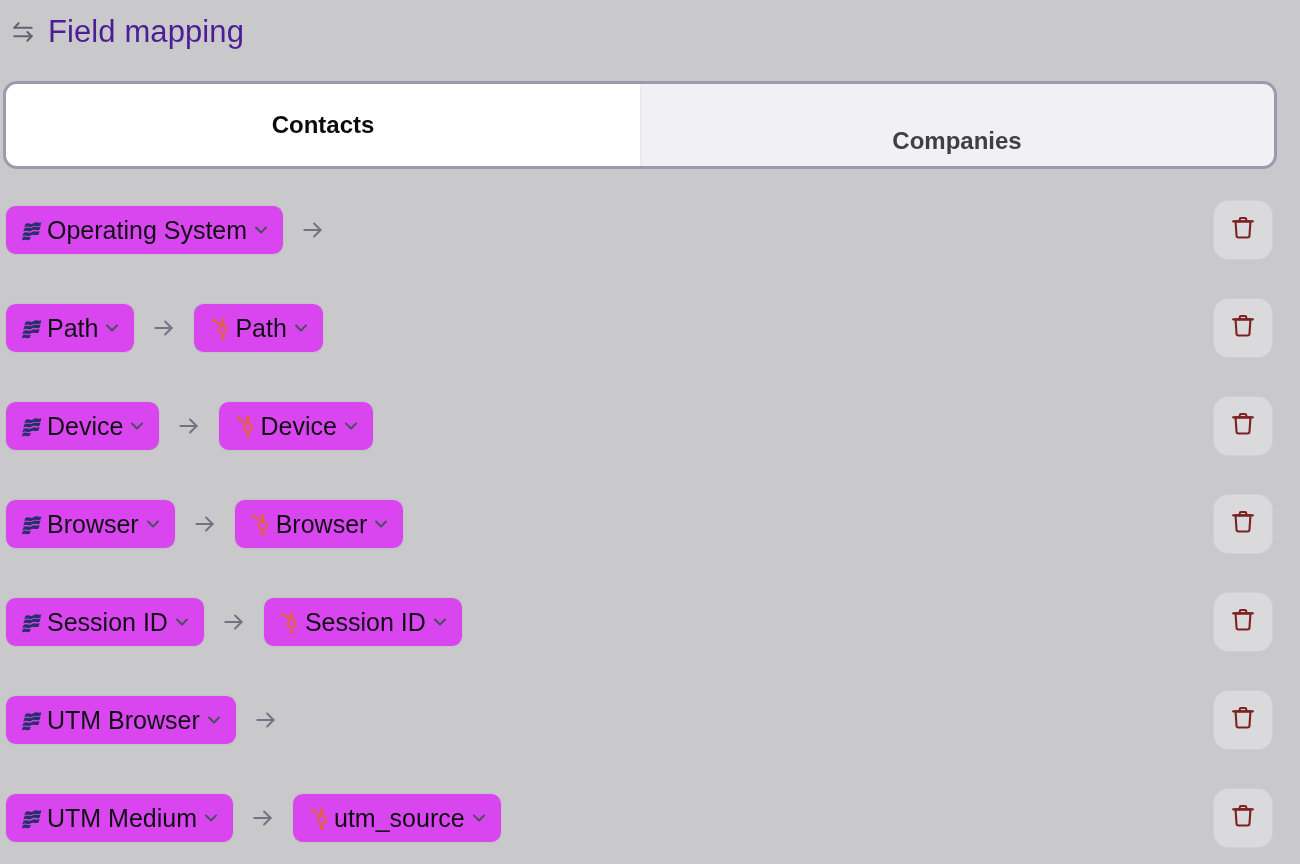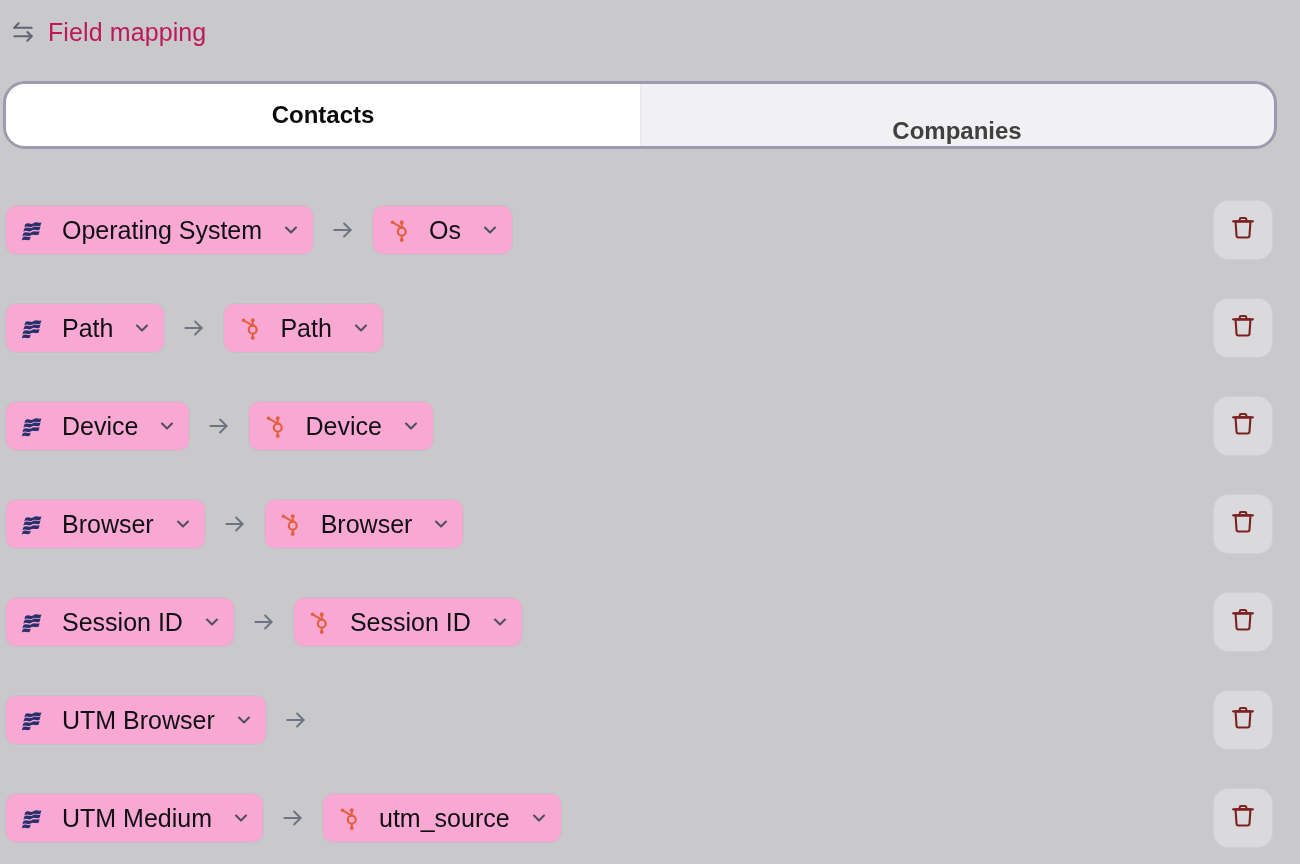--- a/index.html
+++ b/index.html
@@ -26,34 +26,34 @@
   }
   .header-icon {
     width: 26px;
     height: 26px;
     display: flex;
     align-items: center;
     justify-content: center;
     flex: none;
   }
   .header-title {
-    font-size: 25px;
-    color: #be185d;
+    font-size: 31px;
+    color: #4c1d95;
     letter-spacing: 0.1px;
   }
 
   
   .tabs {
     position: absolute;
     left: 3px;
     top: 81px;
     width: 1274px;
-    height: 68px;
+    height: 88px;
     border: 3px solid #9d9ab0;
-    border-radius: 22px;
+    border-radius: 14px;
     background: #f1f1f4;
     display: flex;
     overflow: hidden;
   }
   .tab {
     flex: 1 1 50%;
     display: flex;
     align-items: center;
     justify-content: center;
     font-size: 24px;
@@ -87,24 +87,24 @@
     display: flex;
     align-items: center;
     padding-left: 5px;
   }
 
   .chip {
     display: inline-flex;
     align-items: center;
     height: 50px;
     padding: 0 11px 0 14px;
-    background: #f9a8d4;
+    background: #d946ef;
     border: 1px solid #c2c2c6;
     border-radius: 11px;
-    gap: 16px;
+    gap: 1px;
     cursor: pointer;
     white-space: nowrap;
   }
   .chip-label {
     font-size: 25px;
     color: #101014;
     line-height: 1;
   }
   .chip-icon {
     width: 26px;
@@ -193,66 +193,105 @@
       </span>
     </div>
 
     <span class="arrow">
       <svg width="30" height="26" viewBox="0 0 24 24" fill="none" stroke="#6f7480" stroke-width="1.8" stroke-linecap="round" stroke-linejoin="round">
         <path d="M4 12h15"></path>
         <path d="m13 6 6 6-6 6"></path>
       </svg>
     </span>
 
+
+    <div class="delete-btn">
+      <span>
+        <svg width="28" height="28" viewBox="0 0 24 24" fill="none" stroke="#7c2020" stroke-width="1.8" stroke-linecap="round" stroke-linejoin="round">
+          <path d="M3.5 6.3h17"></path>
+          <path d="M9.2 6.3V4.6a1.2 1.2 0 0 1 1.2-1.2h3.2a1.2 1.2 0 0 1 1.2 1.2v1.7"></path>
+          <path d="M5.6 6.3h12.8l-.85 12.3a1.6 1.6 0 0 1-1.6 1.5H8.05a1.6 1.6 0 0 1-1.6-1.5z"></path>
+        </svg>
+      </span>
+    </div>
+
+  </div>
+
+  <div class="row">
+
+    <div class="chip">
+      <span class="chip-icon">
+        <svg width="25" height="25" viewBox="0 0 24 24">
+          <path fill="#27306b" d="M4.1 6.0c2.6-2.5 5.2 1.0 7.8-1.0 2.6-2.0 5.2 0.4 7.8-1.0l-1.0 3.2c-2.6 1.4-5.2-1.0-7.8 1.0-2.6 2.0-5.2-1.5-7.8 1.0z"></path>
+          <path fill="#27306b" d="M3.2 10.0c2.6-2.5 5.2 1.0 7.8-1.0 2.6-2.0 5.2 0.4 7.8-1.0l-1.0 3.2c-2.6 1.4-5.2-1.0-7.8 1.0-2.6 2.0-5.2-1.5-7.8 1.0z"></path>
+          <path fill="#27306b" d="M2.3 14.6c2.6-2.5 5.2 1.0 7.8-1.0 2.6-2.0 5.2 0.4 7.8-1.0l-1.0 3.2c-2.6 1.4-5.2-1.0-7.8 1.0-2.6 2.0-5.2-1.5-7.8 1.0z"></path>
+          <path fill="#27306b" d="M1.6 18.8c2.6-2.5 5.2 1.0 7.8-1.0l-0.8 2.8c-2.6 2.0-5.2-1.2-7.8 1.0z"></path>
+        </svg>
+      </span>
+      <span class="chip-label">Path</span>
+      <span class="chev">
+        <svg width="20" height="20" viewBox="0 0 24 24" fill="none" stroke="#4b4f5c" stroke-width="2.4" stroke-linecap="round" stroke-linejoin="round">
+          <path d="m6 9 6 6 6-6"></path>
+        </svg>
+      </span>
+    </div>
+
+    <span class="arrow">
+      <svg width="30" height="26" viewBox="0 0 24 24" fill="none" stroke="#6f7480" stroke-width="1.8" stroke-linecap="round" stroke-linejoin="round">
+        <path d="M4 12h15"></path>
+        <path d="m13 6 6 6-6 6"></path>
+      </svg>
+    </span>
+
     <div class="chip">
       <span class="chip-icon">
         <svg width="25" height="25" viewBox="0 0 24 24">
           <g fill="none" stroke="#e2603f" stroke-width="1.9" stroke-linecap="round">
             <path d="M13.2 9.2 5.2 4.6"></path>
             <path d="M13.2 8.4V5.0"></path>
             <path d="M13.2 17.0v3.3"></path>
           </g>
           <circle cx="13.2" cy="13.1" r="3.8" fill="none" stroke="#e2603f" stroke-width="2.1"></circle>
           <circle cx="13.2" cy="4.0" r="1.9" fill="#e2603f"></circle>
           <circle cx="4.3" cy="4.1" r="1.7" fill="#e2603f"></circle>
           <circle cx="13.2" cy="21.0" r="1.9" fill="#e2603f"></circle>
         </svg>
       </span>
-      <span class="chip-label">Os</span>
-      <span class="chev">
-        <svg width="20" height="20" viewBox="0 0 24 24" fill="none" stroke="#4b4f5c" stroke-width="2.4" stroke-linecap="round" stroke-linejoin="round">
-          <path d="m6 9 6 6 6-6"></path>
-        </svg>
-      </span>
-    </div>
-
-    <div class="delete-btn">
-      <span>
-        <svg width="28" height="28" viewBox="0 0 24 24" fill="none" stroke="#7c2020" stroke-width="1.8" stroke-linecap="round" stroke-linejoin="round">
-          <path d="M3.5 6.3h17"></path>
-          <path d="M9.2 6.3V4.6a1.2 1.2 0 0 1 1.2-1.2h3.2a1.2 1.2 0 0 1 1.2 1.2v1.7"></path>
-          <path d="M5.6 6.3h12.8l-.85 12.3a1.6 1.6 0 0 1-1.6 1.5H8.05a1.6 1.6 0 0 1-1.6-1.5z"></path>
-        </svg>
-      </span>
-    </div>
-
-  </div>
-
-  <div class="row">
-
-    <div class="chip">
-      <span class="chip-icon">
-        <svg width="25" height="25" viewBox="0 0 24 24">
-          <path fill="#27306b" d="M4.1 6.0c2.6-2.5 5.2 1.0 7.8-1.0 2.6-2.0 5.2 0.4 7.8-1.0l-1.0 3.2c-2.6 1.4-5.2-1.0-7.8 1.0-2.6 2.0-5.2-1.5-7.8 1.0z"></path>
-          <path fill="#27306b" d="M3.2 10.0c2.6-2.5 5.2 1.0 7.8-1.0 2.6-2.0 5.2 0.4 7.8-1.0l-1.0 3.2c-2.6 1.4-5.2-1.0-7.8 1.0-2.6 2.0-5.2-1.5-7.8 1.0z"></path>
-          <path fill="#27306b" d="M2.3 14.6c2.6-2.5 5.2 1.0 7.8-1.0 2.6-2.0 5.2 0.4 7.8-1.0l-1.0 3.2c-2.6 1.4-5.2-1.0-7.8 1.0-2.6 2.0-5.2-1.5-7.8 1.0z"></path>
-          <path fill="#27306b" d="M1.6 18.8c2.6-2.5 5.2 1.0 7.8-1.0l-0.8 2.8c-2.6 2.0-5.2-1.2-7.8 1.0z"></path>
-        </svg>
-      </span>
       <span class="chip-label">Path</span>
+      <span class="chev">
+        <svg width="20" height="20" viewBox="0 0 24 24" fill="none" stroke="#4b4f5c" stroke-width="2.4" stroke-linecap="round" stroke-linejoin="round">
+          <path d="m6 9 6 6 6-6"></path>
+        </svg>
+      </span>
+    </div>
+
+    <div class="delete-btn">
+      <span>
+        <svg width="28" height="28" viewBox="0 0 24 24" fill="none" stroke="#7c2020" stroke-width="1.8" stroke-linecap="round" stroke-linejoin="round">
+          <path d="M3.5 6.3h17"></path>
+          <path d="M9.2 6.3V4.6a1.2 1.2 0 0 1 1.2-1.2h3.2a1.2 1.2 0 0 1 1.2 1.2v1.7"></path>
+          <path d="M5.6 6.3h12.8l-.85 12.3a1.6 1.6 0 0 1-1.6 1.5H8.05a1.6 1.6 0 0 1-1.6-1.5z"></path>
+        </svg>
+      </span>
+    </div>
+
+  </div>
+
+  <div class="row">
+
+    <div class="chip">
+      <span class="chip-icon">
+        <svg width="25" height="25" viewBox="0 0 24 24">
+          <path fill="#27306b" d="M4.1 6.0c2.6-2.5 5.2 1.0 7.8-1.0 2.6-2.0 5.2 0.4 7.8-1.0l-1.0 3.2c-2.6 1.4-5.2-1.0-7.8 1.0-2.6 2.0-5.2-1.5-7.8 1.0z"></path>
+          <path fill="#27306b" d="M3.2 10.0c2.6-2.5 5.2 1.0 7.8-1.0 2.6-2.0 5.2 0.4 7.8-1.0l-1.0 3.2c-2.6 1.4-5.2-1.0-7.8 1.0-2.6 2.0-5.2-1.5-7.8 1.0z"></path>
+          <path fill="#27306b" d="M2.3 14.6c2.6-2.5 5.2 1.0 7.8-1.0 2.6-2.0 5.2 0.4 7.8-1.0l-1.0 3.2c-2.6 1.4-5.2-1.0-7.8 1.0-2.6 2.0-5.2-1.5-7.8 1.0z"></path>
+          <path fill="#27306b" d="M1.6 18.8c2.6-2.5 5.2 1.0 7.8-1.0l-0.8 2.8c-2.6 2.0-5.2-1.2-7.8 1.0z"></path>
+        </svg>
+      </span>
+      <span class="chip-label">Device</span>
       <span class="chev">
         <svg width="20" height="20" viewBox="0 0 24 24" fill="none" stroke="#4b4f5c" stroke-width="2.4" stroke-linecap="round" stroke-linejoin="round">
           <path d="m6 9 6 6 6-6"></path>
         </svg>
       </span>
     </div>
 
     <span class="arrow">
       <svg width="30" height="26" viewBox="0 0 24 24" fill="none" stroke="#6f7480" stroke-width="1.8" stroke-linecap="round" stroke-linejoin="round">
         <path d="M4 12h15"></path>
@@ -267,52 +306,52 @@
             <path d="M13.2 9.2 5.2 4.6"></path>
             <path d="M13.2 8.4V5.0"></path>
             <path d="M13.2 17.0v3.3"></path>
           </g>
           <circle cx="13.2" cy="13.1" r="3.8" fill="none" stroke="#e2603f" stroke-width="2.1"></circle>
           <circle cx="13.2" cy="4.0" r="1.9" fill="#e2603f"></circle>
           <circle cx="4.3" cy="4.1" r="1.7" fill="#e2603f"></circle>
           <circle cx="13.2" cy="21.0" r="1.9" fill="#e2603f"></circle>
         </svg>
       </span>
-      <span class="chip-label">Path</span>
-      <span class="chev">
-        <svg width="20" height="20" viewBox="0 0 24 24" fill="none" stroke="#4b4f5c" stroke-width="2.4" stroke-linecap="round" stroke-linejoin="round">
-          <path d="m6 9 6 6 6-6"></path>
-        </svg>
-      </span>
-    </div>
-
-    <div class="delete-btn">
-      <span>
-        <svg width="28" height="28" viewBox="0 0 24 24" fill="none" stroke="#7c2020" stroke-width="1.8" stroke-linecap="round" stroke-linejoin="round">
-          <path d="M3.5 6.3h17"></path>
-          <path d="M9.2 6.3V4.6a1.2 1.2 0 0 1 1.2-1.2h3.2a1.2 1.2 0 0 1 1.2 1.2v1.7"></path>
-          <path d="M5.6 6.3h12.8l-.85 12.3a1.6 1.6 0 0 1-1.6 1.5H8.05a1.6 1.6 0 0 1-1.6-1.5z"></path>
-        </svg>
-      </span>
-    </div>
-
-  </div>
-
-  <div class="row">
-
-    <div class="chip">
-      <span class="chip-icon">
-        <svg width="25" height="25" viewBox="0 0 24 24">
-          <path fill="#27306b" d="M4.1 6.0c2.6-2.5 5.2 1.0 7.8-1.0 2.6-2.0 5.2 0.4 7.8-1.0l-1.0 3.2c-2.6 1.4-5.2-1.0-7.8 1.0-2.6 2.0-5.2-1.5-7.8 1.0z"></path>
-          <path fill="#27306b" d="M3.2 10.0c2.6-2.5 5.2 1.0 7.8-1.0 2.6-2.0 5.2 0.4 7.8-1.0l-1.0 3.2c-2.6 1.4-5.2-1.0-7.8 1.0-2.6 2.0-5.2-1.5-7.8 1.0z"></path>
-          <path fill="#27306b" d="M2.3 14.6c2.6-2.5 5.2 1.0 7.8-1.0 2.6-2.0 5.2 0.4 7.8-1.0l-1.0 3.2c-2.6 1.4-5.2-1.0-7.8 1.0-2.6 2.0-5.2-1.5-7.8 1.0z"></path>
-          <path fill="#27306b" d="M1.6 18.8c2.6-2.5 5.2 1.0 7.8-1.0l-0.8 2.8c-2.6 2.0-5.2-1.2-7.8 1.0z"></path>
-        </svg>
-      </span>
       <span class="chip-label">Device</span>
+      <span class="chev">
+        <svg width="20" height="20" viewBox="0 0 24 24" fill="none" stroke="#4b4f5c" stroke-width="2.4" stroke-linecap="round" stroke-linejoin="round">
+          <path d="m6 9 6 6 6-6"></path>
+        </svg>
+      </span>
+    </div>
+
+    <div class="delete-btn">
+      <span>
+        <svg width="28" height="28" viewBox="0 0 24 24" fill="none" stroke="#7c2020" stroke-width="1.8" stroke-linecap="round" stroke-linejoin="round">
+          <path d="M3.5 6.3h17"></path>
+          <path d="M9.2 6.3V4.6a1.2 1.2 0 0 1 1.2-1.2h3.2a1.2 1.2 0 0 1 1.2 1.2v1.7"></path>
+          <path d="M5.6 6.3h12.8l-.85 12.3a1.6 1.6 0 0 1-1.6 1.5H8.05a1.6 1.6 0 0 1-1.6-1.5z"></path>
+        </svg>
+      </span>
+    </div>
+
+  </div>
+
+  <div class="row">
+
+    <div class="chip">
+      <span class="chip-icon">
+        <svg width="25" height="25" viewBox="0 0 24 24">
+          <path fill="#27306b" d="M4.1 6.0c2.6-2.5 5.2 1.0 7.8-1.0 2.6-2.0 5.2 0.4 7.8-1.0l-1.0 3.2c-2.6 1.4-5.2-1.0-7.8 1.0-2.6 2.0-5.2-1.5-7.8 1.0z"></path>
+          <path fill="#27306b" d="M3.2 10.0c2.6-2.5 5.2 1.0 7.8-1.0 2.6-2.0 5.2 0.4 7.8-1.0l-1.0 3.2c-2.6 1.4-5.2-1.0-7.8 1.0-2.6 2.0-5.2-1.5-7.8 1.0z"></path>
+          <path fill="#27306b" d="M2.3 14.6c2.6-2.5 5.2 1.0 7.8-1.0 2.6-2.0 5.2 0.4 7.8-1.0l-1.0 3.2c-2.6 1.4-5.2-1.0-7.8 1.0-2.6 2.0-5.2-1.5-7.8 1.0z"></path>
+          <path fill="#27306b" d="M1.6 18.8c2.6-2.5 5.2 1.0 7.8-1.0l-0.8 2.8c-2.6 2.0-5.2-1.2-7.8 1.0z"></path>
+        </svg>
+      </span>
+      <span class="chip-label">Browser</span>
       <span class="chev">
         <svg width="20" height="20" viewBox="0 0 24 24" fill="none" stroke="#4b4f5c" stroke-width="2.4" stroke-linecap="round" stroke-linejoin="round">
           <path d="m6 9 6 6 6-6"></path>
         </svg>
       </span>
     </div>
 
     <span class="arrow">
       <svg width="30" height="26" viewBox="0 0 24 24" fill="none" stroke="#6f7480" stroke-width="1.8" stroke-linecap="round" stroke-linejoin="round">
         <path d="M4 12h15"></path>
@@ -327,52 +366,52 @@
             <path d="M13.2 9.2 5.2 4.6"></path>
             <path d="M13.2 8.4V5.0"></path>
             <path d="M13.2 17.0v3.3"></path>
           </g>
           <circle cx="13.2" cy="13.1" r="3.8" fill="none" stroke="#e2603f" stroke-width="2.1"></circle>
           <circle cx="13.2" cy="4.0" r="1.9" fill="#e2603f"></circle>
           <circle cx="4.3" cy="4.1" r="1.7" fill="#e2603f"></circle>
           <circle cx="13.2" cy="21.0" r="1.9" fill="#e2603f"></circle>
         </svg>
       </span>
-      <span class="chip-label">Device</span>
-      <span class="chev">
-        <svg width="20" height="20" viewBox="0 0 24 24" fill="none" stroke="#4b4f5c" stroke-width="2.4" stroke-linecap="round" stroke-linejoin="round">
-          <path d="m6 9 6 6 6-6"></path>
-        </svg>
-      </span>
-    </div>
-
-    <div class="delete-btn">
-      <span>
-        <svg width="28" height="28" viewBox="0 0 24 24" fill="none" stroke="#7c2020" stroke-width="1.8" stroke-linecap="round" stroke-linejoin="round">
-          <path d="M3.5 6.3h17"></path>
-          <path d="M9.2 6.3V4.6a1.2 1.2 0 0 1 1.2-1.2h3.2a1.2 1.2 0 0 1 1.2 1.2v1.7"></path>
-          <path d="M5.6 6.3h12.8l-.85 12.3a1.6 1.6 0 0 1-1.6 1.5H8.05a1.6 1.6 0 0 1-1.6-1.5z"></path>
-        </svg>
-      </span>
-    </div>
-
-  </div>
-
-  <div class="row">
-
-    <div class="chip">
-      <span class="chip-icon">
-        <svg width="25" height="25" viewBox="0 0 24 24">
-          <path fill="#27306b" d="M4.1 6.0c2.6-2.5 5.2 1.0 7.8-1.0 2.6-2.0 5.2 0.4 7.8-1.0l-1.0 3.2c-2.6 1.4-5.2-1.0-7.8 1.0-2.6 2.0-5.2-1.5-7.8 1.0z"></path>
-          <path fill="#27306b" d="M3.2 10.0c2.6-2.5 5.2 1.0 7.8-1.0 2.6-2.0 5.2 0.4 7.8-1.0l-1.0 3.2c-2.6 1.4-5.2-1.0-7.8 1.0-2.6 2.0-5.2-1.5-7.8 1.0z"></path>
-          <path fill="#27306b" d="M2.3 14.6c2.6-2.5 5.2 1.0 7.8-1.0 2.6-2.0 5.2 0.4 7.8-1.0l-1.0 3.2c-2.6 1.4-5.2-1.0-7.8 1.0-2.6 2.0-5.2-1.5-7.8 1.0z"></path>
-          <path fill="#27306b" d="M1.6 18.8c2.6-2.5 5.2 1.0 7.8-1.0l-0.8 2.8c-2.6 2.0-5.2-1.2-7.8 1.0z"></path>
-        </svg>
-      </span>
       <span class="chip-label">Browser</span>
+      <span class="chev">
+        <svg width="20" height="20" viewBox="0 0 24 24" fill="none" stroke="#4b4f5c" stroke-width="2.4" stroke-linecap="round" stroke-linejoin="round">
+          <path d="m6 9 6 6 6-6"></path>
+        </svg>
+      </span>
+    </div>
+
+    <div class="delete-btn">
+      <span>
+        <svg width="28" height="28" viewBox="0 0 24 24" fill="none" stroke="#7c2020" stroke-width="1.8" stroke-linecap="round" stroke-linejoin="round">
+          <path d="M3.5 6.3h17"></path>
+          <path d="M9.2 6.3V4.6a1.2 1.2 0 0 1 1.2-1.2h3.2a1.2 1.2 0 0 1 1.2 1.2v1.7"></path>
+          <path d="M5.6 6.3h12.8l-.85 12.3a1.6 1.6 0 0 1-1.6 1.5H8.05a1.6 1.6 0 0 1-1.6-1.5z"></path>
+        </svg>
+      </span>
+    </div>
+
+  </div>
+
+  <div class="row">
+
+    <div class="chip">
+      <span class="chip-icon">
+        <svg width="25" height="25" viewBox="0 0 24 24">
+          <path fill="#27306b" d="M4.1 6.0c2.6-2.5 5.2 1.0 7.8-1.0 2.6-2.0 5.2 0.4 7.8-1.0l-1.0 3.2c-2.6 1.4-5.2-1.0-7.8 1.0-2.6 2.0-5.2-1.5-7.8 1.0z"></path>
+          <path fill="#27306b" d="M3.2 10.0c2.6-2.5 5.2 1.0 7.8-1.0 2.6-2.0 5.2 0.4 7.8-1.0l-1.0 3.2c-2.6 1.4-5.2-1.0-7.8 1.0-2.6 2.0-5.2-1.5-7.8 1.0z"></path>
+          <path fill="#27306b" d="M2.3 14.6c2.6-2.5 5.2 1.0 7.8-1.0 2.6-2.0 5.2 0.4 7.8-1.0l-1.0 3.2c-2.6 1.4-5.2-1.0-7.8 1.0-2.6 2.0-5.2-1.5-7.8 1.0z"></path>
+          <path fill="#27306b" d="M1.6 18.8c2.6-2.5 5.2 1.0 7.8-1.0l-0.8 2.8c-2.6 2.0-5.2-1.2-7.8 1.0z"></path>
+        </svg>
+      </span>
+      <span class="chip-label">Session ID</span>
       <span class="chev">
         <svg width="20" height="20" viewBox="0 0 24 24" fill="none" stroke="#4b4f5c" stroke-width="2.4" stroke-linecap="round" stroke-linejoin="round">
           <path d="m6 9 6 6 6-6"></path>
         </svg>
       </span>
     </div>
 
     <span class="arrow">
       <svg width="30" height="26" viewBox="0 0 24 24" fill="none" stroke="#6f7480" stroke-width="1.8" stroke-linecap="round" stroke-linejoin="round">
         <path d="M4 12h15"></path>
@@ -387,52 +426,91 @@
             <path d="M13.2 9.2 5.2 4.6"></path>
             <path d="M13.2 8.4V5.0"></path>
             <path d="M13.2 17.0v3.3"></path>
           </g>
           <circle cx="13.2" cy="13.1" r="3.8" fill="none" stroke="#e2603f" stroke-width="2.1"></circle>
           <circle cx="13.2" cy="4.0" r="1.9" fill="#e2603f"></circle>
           <circle cx="4.3" cy="4.1" r="1.7" fill="#e2603f"></circle>
           <circle cx="13.2" cy="21.0" r="1.9" fill="#e2603f"></circle>
         </svg>
       </span>
-      <span class="chip-label">Browser</span>
-      <span class="chev">
-        <svg width="20" height="20" viewBox="0 0 24 24" fill="none" stroke="#4b4f5c" stroke-width="2.4" stroke-linecap="round" stroke-linejoin="round">
-          <path d="m6 9 6 6 6-6"></path>
-        </svg>
-      </span>
-    </div>
-
-    <div class="delete-btn">
-      <span>
-        <svg width="28" height="28" viewBox="0 0 24 24" fill="none" stroke="#7c2020" stroke-width="1.8" stroke-linecap="round" stroke-linejoin="round">
-          <path d="M3.5 6.3h17"></path>
-          <path d="M9.2 6.3V4.6a1.2 1.2 0 0 1 1.2-1.2h3.2a1.2 1.2 0 0 1 1.2 1.2v1.7"></path>
-          <path d="M5.6 6.3h12.8l-.85 12.3a1.6 1.6 0 0 1-1.6 1.5H8.05a1.6 1.6 0 0 1-1.6-1.5z"></path>
-        </svg>
-      </span>
-    </div>
-
-  </div>
-
-  <div class="row">
-
-    <div class="chip">
-      <span class="chip-icon">
-        <svg width="25" height="25" viewBox="0 0 24 24">
-          <path fill="#27306b" d="M4.1 6.0c2.6-2.5 5.2 1.0 7.8-1.0 2.6-2.0 5.2 0.4 7.8-1.0l-1.0 3.2c-2.6 1.4-5.2-1.0-7.8 1.0-2.6 2.0-5.2-1.5-7.8 1.0z"></path>
-          <path fill="#27306b" d="M3.2 10.0c2.6-2.5 5.2 1.0 7.8-1.0 2.6-2.0 5.2 0.4 7.8-1.0l-1.0 3.2c-2.6 1.4-5.2-1.0-7.8 1.0-2.6 2.0-5.2-1.5-7.8 1.0z"></path>
-          <path fill="#27306b" d="M2.3 14.6c2.6-2.5 5.2 1.0 7.8-1.0 2.6-2.0 5.2 0.4 7.8-1.0l-1.0 3.2c-2.6 1.4-5.2-1.0-7.8 1.0-2.6 2.0-5.2-1.5-7.8 1.0z"></path>
-          <path fill="#27306b" d="M1.6 18.8c2.6-2.5 5.2 1.0 7.8-1.0l-0.8 2.8c-2.6 2.0-5.2-1.2-7.8 1.0z"></path>
-        </svg>
-      </span>
       <span class="chip-label">Session ID</span>
+      <span class="chev">
+        <svg width="20" height="20" viewBox="0 0 24 24" fill="none" stroke="#4b4f5c" stroke-width="2.4" stroke-linecap="round" stroke-linejoin="round">
+          <path d="m6 9 6 6 6-6"></path>
+        </svg>
+      </span>
+    </div>
+
+    <div class="delete-btn">
+      <span>
+        <svg width="28" height="28" viewBox="0 0 24 24" fill="none" stroke="#7c2020" stroke-width="1.8" stroke-linecap="round" stroke-linejoin="round">
+          <path d="M3.5 6.3h17"></path>
+          <path d="M9.2 6.3V4.6a1.2 1.2 0 0 1 1.2-1.2h3.2a1.2 1.2 0 0 1 1.2 1.2v1.7"></path>
+          <path d="M5.6 6.3h12.8l-.85 12.3a1.6 1.6 0 0 1-1.6 1.5H8.05a1.6 1.6 0 0 1-1.6-1.5z"></path>
+        </svg>
+      </span>
+    </div>
+
+  </div>
+
+  <div class="row">
+
+    <div class="chip">
+      <span class="chip-icon">
+        <svg width="25" height="25" viewBox="0 0 24 24">
+          <path fill="#27306b" d="M4.1 6.0c2.6-2.5 5.2 1.0 7.8-1.0 2.6-2.0 5.2 0.4 7.8-1.0l-1.0 3.2c-2.6 1.4-5.2-1.0-7.8 1.0-2.6 2.0-5.2-1.5-7.8 1.0z"></path>
+          <path fill="#27306b" d="M3.2 10.0c2.6-2.5 5.2 1.0 7.8-1.0 2.6-2.0 5.2 0.4 7.8-1.0l-1.0 3.2c-2.6 1.4-5.2-1.0-7.8 1.0-2.6 2.0-5.2-1.5-7.8 1.0z"></path>
+          <path fill="#27306b" d="M2.3 14.6c2.6-2.5 5.2 1.0 7.8-1.0 2.6-2.0 5.2 0.4 7.8-1.0l-1.0 3.2c-2.6 1.4-5.2-1.0-7.8 1.0-2.6 2.0-5.2-1.5-7.8 1.0z"></path>
+          <path fill="#27306b" d="M1.6 18.8c2.6-2.5 5.2 1.0 7.8-1.0l-0.8 2.8c-2.6 2.0-5.2-1.2-7.8 1.0z"></path>
+        </svg>
+      </span>
+      <span class="chip-label">UTM Browser</span>
+      <span class="chev">
+        <svg width="20" height="20" viewBox="0 0 24 24" fill="none" stroke="#4b4f5c" stroke-width="2.4" stroke-linecap="round" stroke-linejoin="round">
+          <path d="m6 9 6 6 6-6"></path>
+        </svg>
+      </span>
+    </div>
+
+    <span class="arrow">
+      <svg width="30" height="26" viewBox="0 0 24 24" fill="none" stroke="#6f7480" stroke-width="1.8" stroke-linecap="round" stroke-linejoin="round">
+        <path d="M4 12h15"></path>
+        <path d="m13 6 6 6-6 6"></path>
+      </svg>
+    </span>
+
+
+    <div class="delete-btn">
+      <span>
+        <svg width="28" height="28" viewBox="0 0 24 24" fill="none" stroke="#7c2020" stroke-width="1.8" stroke-linecap="round" stroke-linejoin="round">
+          <path d="M3.5 6.3h17"></path>
+          <path d="M9.2 6.3V4.6a1.2 1.2 0 0 1 1.2-1.2h3.2a1.2 1.2 0 0 1 1.2 1.2v1.7"></path>
+          <path d="M5.6 6.3h12.8l-.85 12.3a1.6 1.6 0 0 1-1.6 1.5H8.05a1.6 1.6 0 0 1-1.6-1.5z"></path>
+        </svg>
+      </span>
+    </div>
+
+  </div>
+
+  <div class="row">
+
+    <div class="chip">
+      <span class="chip-icon">
+        <svg width="25" height="25" viewBox="0 0 24 24">
+          <path fill="#27306b" d="M4.1 6.0c2.6-2.5 5.2 1.0 7.8-1.0 2.6-2.0 5.2 0.4 7.8-1.0l-1.0 3.2c-2.6 1.4-5.2-1.0-7.8 1.0-2.6 2.0-5.2-1.5-7.8 1.0z"></path>
+          <path fill="#27306b" d="M3.2 10.0c2.6-2.5 5.2 1.0 7.8-1.0 2.6-2.0 5.2 0.4 7.8-1.0l-1.0 3.2c-2.6 1.4-5.2-1.0-7.8 1.0-2.6 2.0-5.2-1.5-7.8 1.0z"></path>
+          <path fill="#27306b" d="M2.3 14.6c2.6-2.5 5.2 1.0 7.8-1.0 2.6-2.0 5.2 0.4 7.8-1.0l-1.0 3.2c-2.6 1.4-5.2-1.0-7.8 1.0-2.6 2.0-5.2-1.5-7.8 1.0z"></path>
+          <path fill="#27306b" d="M1.6 18.8c2.6-2.5 5.2 1.0 7.8-1.0l-0.8 2.8c-2.6 2.0-5.2-1.2-7.8 1.0z"></path>
+        </svg>
+      </span>
+      <span class="chip-label">UTM Medium</span>
       <span class="chev">
         <svg width="20" height="20" viewBox="0 0 24 24" fill="none" stroke="#4b4f5c" stroke-width="2.4" stroke-linecap="round" stroke-linejoin="round">
           <path d="m6 9 6 6 6-6"></path>
         </svg>
       </span>
     </div>
 
     <span class="arrow">
       <svg width="30" height="26" viewBox="0 0 24 24" fill="none" stroke="#6f7480" stroke-width="1.8" stroke-linecap="round" stroke-linejoin="round">
         <path d="M4 12h15"></path>
@@ -447,119 +525,20 @@
             <path d="M13.2 9.2 5.2 4.6"></path>
             <path d="M13.2 8.4V5.0"></path>
             <path d="M13.2 17.0v3.3"></path>
           </g>
           <circle cx="13.2" cy="13.1" r="3.8" fill="none" stroke="#e2603f" stroke-width="2.1"></circle>
           <circle cx="13.2" cy="4.0" r="1.9" fill="#e2603f"></circle>
           <circle cx="4.3" cy="4.1" r="1.7" fill="#e2603f"></circle>
           <circle cx="13.2" cy="21.0" r="1.9" fill="#e2603f"></circle>
         </svg>
       </span>
-      <span class="chip-label">Session ID</span>
-      <span class="chev">
-        <svg width="20" height="20" viewBox="0 0 24 24" fill="none" stroke="#4b4f5c" stroke-width="2.4" stroke-linecap="round" stroke-linejoin="round">
-          <path d="m6 9 6 6 6-6"></path>
-        </svg>
-      </span>
-    </div>
-
-    <div class="delete-btn">
-      <span>
-        <svg width="28" height="28" viewBox="0 0 24 24" fill="none" stroke="#7c2020" stroke-width="1.8" stroke-linecap="round" stroke-linejoin="round">
-          <path d="M3.5 6.3h17"></path>
-          <path d="M9.2 6.3V4.6a1.2 1.2 0 0 1 1.2-1.2h3.2a1.2 1.2 0 0 1 1.2 1.2v1.7"></path>
-          <path d="M5.6 6.3h12.8l-.85 12.3a1.6 1.6 0 0 1-1.6 1.5H8.05a1.6 1.6 0 0 1-1.6-1.5z"></path>
-        </svg>
-      </span>
-    </div>
-
-  </div>
-
-  <div class="row">
-
-    <div class="chip">
-      <span class="chip-icon">
-        <svg width="25" height="25" viewBox="0 0 24 24">
-          <path fill="#27306b" d="M4.1 6.0c2.6-2.5 5.2 1.0 7.8-1.0 2.6-2.0 5.2 0.4 7.8-1.0l-1.0 3.2c-2.6 1.4-5.2-1.0-7.8 1.0-2.6 2.0-5.2-1.5-7.8 1.0z"></path>
-          <path fill="#27306b" d="M3.2 10.0c2.6-2.5 5.2 1.0 7.8-1.0 2.6-2.0 5.2 0.4 7.8-1.0l-1.0 3.2c-2.6 1.4-5.2-1.0-7.8 1.0-2.6 2.0-5.2-1.5-7.8 1.0z"></path>
-          <path fill="#27306b" d="M2.3 14.6c2.6-2.5 5.2 1.0 7.8-1.0 2.6-2.0 5.2 0.4 7.8-1.0l-1.0 3.2c-2.6 1.4-5.2-1.0-7.8 1.0-2.6 2.0-5.2-1.5-7.8 1.0z"></path>
-          <path fill="#27306b" d="M1.6 18.8c2.6-2.5 5.2 1.0 7.8-1.0l-0.8 2.8c-2.6 2.0-5.2-1.2-7.8 1.0z"></path>
-        </svg>
-      </span>
-      <span class="chip-label">UTM Browser</span>
-      <span class="chev">
-        <svg width="20" height="20" viewBox="0 0 24 24" fill="none" stroke="#4b4f5c" stroke-width="2.4" stroke-linecap="round" stroke-linejoin="round">
-          <path d="m6 9 6 6 6-6"></path>
-        </svg>
-      </span>
-    </div>
-
-    <span class="arrow">
-      <svg width="30" height="26" viewBox="0 0 24 24" fill="none" stroke="#6f7480" stroke-width="1.8" stroke-linecap="round" stroke-linejoin="round">
-        <path d="M4 12h15"></path>
-        <path d="m13 6 6 6-6 6"></path>
-      </svg>
-    </span>
-
-
-    <div class="delete-btn">
-      <span>
-        <svg width="28" height="28" viewBox="0 0 24 24" fill="none" stroke="#7c2020" stroke-width="1.8" stroke-linecap="round" stroke-linejoin="round">
-          <path d="M3.5 6.3h17"></path>
-          <path d="M9.2 6.3V4.6a1.2 1.2 0 0 1 1.2-1.2h3.2a1.2 1.2 0 0 1 1.2 1.2v1.7"></path>
-          <path d="M5.6 6.3h12.8l-.85 12.3a1.6 1.6 0 0 1-1.6 1.5H8.05a1.6 1.6 0 0 1-1.6-1.5z"></path>
-        </svg>
-      </span>
-    </div>
-
-  </div>
-
-  <div class="row">
-
-    <div class="chip">
-      <span class="chip-icon">
-        <svg width="25" height="25" viewBox="0 0 24 24">
-          <path fill="#27306b" d="M4.1 6.0c2.6-2.5 5.2 1.0 7.8-1.0 2.6-2.0 5.2 0.4 7.8-1.0l-1.0 3.2c-2.6 1.4-5.2-1.0-7.8 1.0-2.6 2.0-5.2-1.5-7.8 1.0z"></path>
-          <path fill="#27306b" d="M3.2 10.0c2.6-2.5 5.2 1.0 7.8-1.0 2.6-2.0 5.2 0.4 7.8-1.0l-1.0 3.2c-2.6 1.4-5.2-1.0-7.8 1.0-2.6 2.0-5.2-1.5-7.8 1.0z"></path>
-          <path fill="#27306b" d="M2.3 14.6c2.6-2.5 5.2 1.0 7.8-1.0 2.6-2.0 5.2 0.4 7.8-1.0l-1.0 3.2c-2.6 1.4-5.2-1.0-7.8 1.0-2.6 2.0-5.2-1.5-7.8 1.0z"></path>
-          <path fill="#27306b" d="M1.6 18.8c2.6-2.5 5.2 1.0 7.8-1.0l-0.8 2.8c-2.6 2.0-5.2-1.2-7.8 1.0z"></path>
-        </svg>
-      </span>
-      <span class="chip-label">UTM Medium</span>
-      <span class="chev">
-        <svg width="20" height="20" viewBox="0 0 24 24" fill="none" stroke="#4b4f5c" stroke-width="2.4" stroke-linecap="round" stroke-linejoin="round">
-          <path d="m6 9 6 6 6-6"></path>
-        </svg>
-      </span>
-    </div>
-
-    <span class="arrow">
-      <svg width="30" height="26" viewBox="0 0 24 24" fill="none" stroke="#6f7480" stroke-width="1.8" stroke-linecap="round" stroke-linejoin="round">
-        <path d="M4 12h15"></path>
-        <path d="m13 6 6 6-6 6"></path>
-      </svg>
-    </span>
-
-    <div class="chip">
-      <span class="chip-icon">
-        <svg width="25" height="25" viewBox="0 0 24 24">
-          <g fill="none" stroke="#e2603f" stroke-width="1.9" stroke-linecap="round">
-            <path d="M13.2 9.2 5.2 4.6"></path>
-            <path d="M13.2 8.4V5.0"></path>
-            <path d="M13.2 17.0v3.3"></path>
-          </g>
-          <circle cx="13.2" cy="13.1" r="3.8" fill="none" stroke="#e2603f" stroke-width="2.1"></circle>
-          <circle cx="13.2" cy="4.0" r="1.9" fill="#e2603f"></circle>
-          <circle cx="4.3" cy="4.1" r="1.7" fill="#e2603f"></circle>
-          <circle cx="13.2" cy="21.0" r="1.9" fill="#e2603f"></circle>
-        </svg>
-      </span>
       <span class="chip-label">utm_source</span>
       <span class="chev">
         <svg width="20" height="20" viewBox="0 0 24 24" fill="none" stroke="#4b4f5c" stroke-width="2.4" stroke-linecap="round" stroke-linejoin="round">
           <path d="m6 9 6 6 6-6"></path>
         </svg>
       </span>
     </div>
 
     <div class="delete-btn">
       <span>

